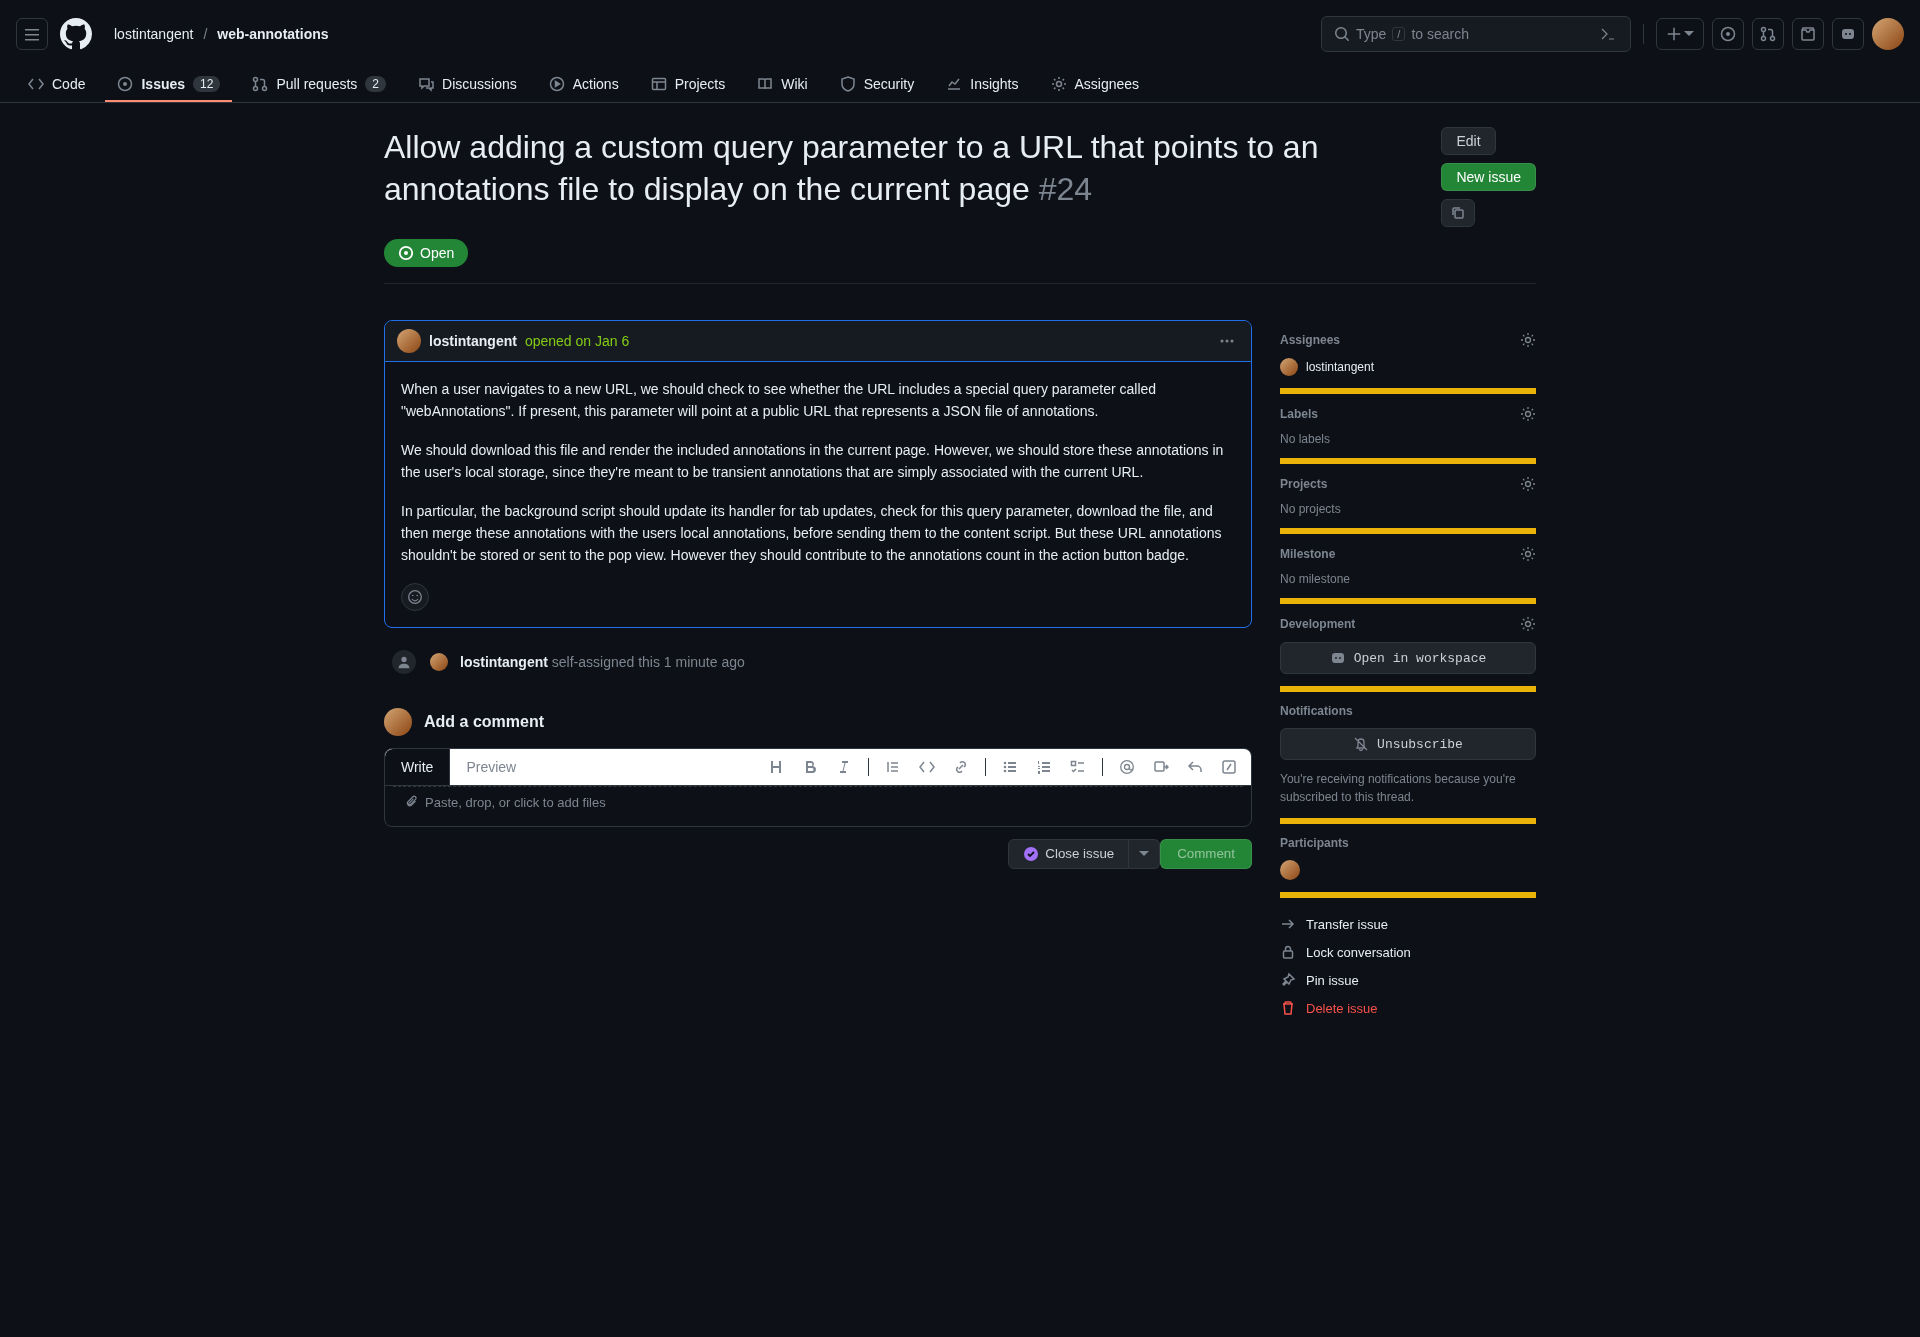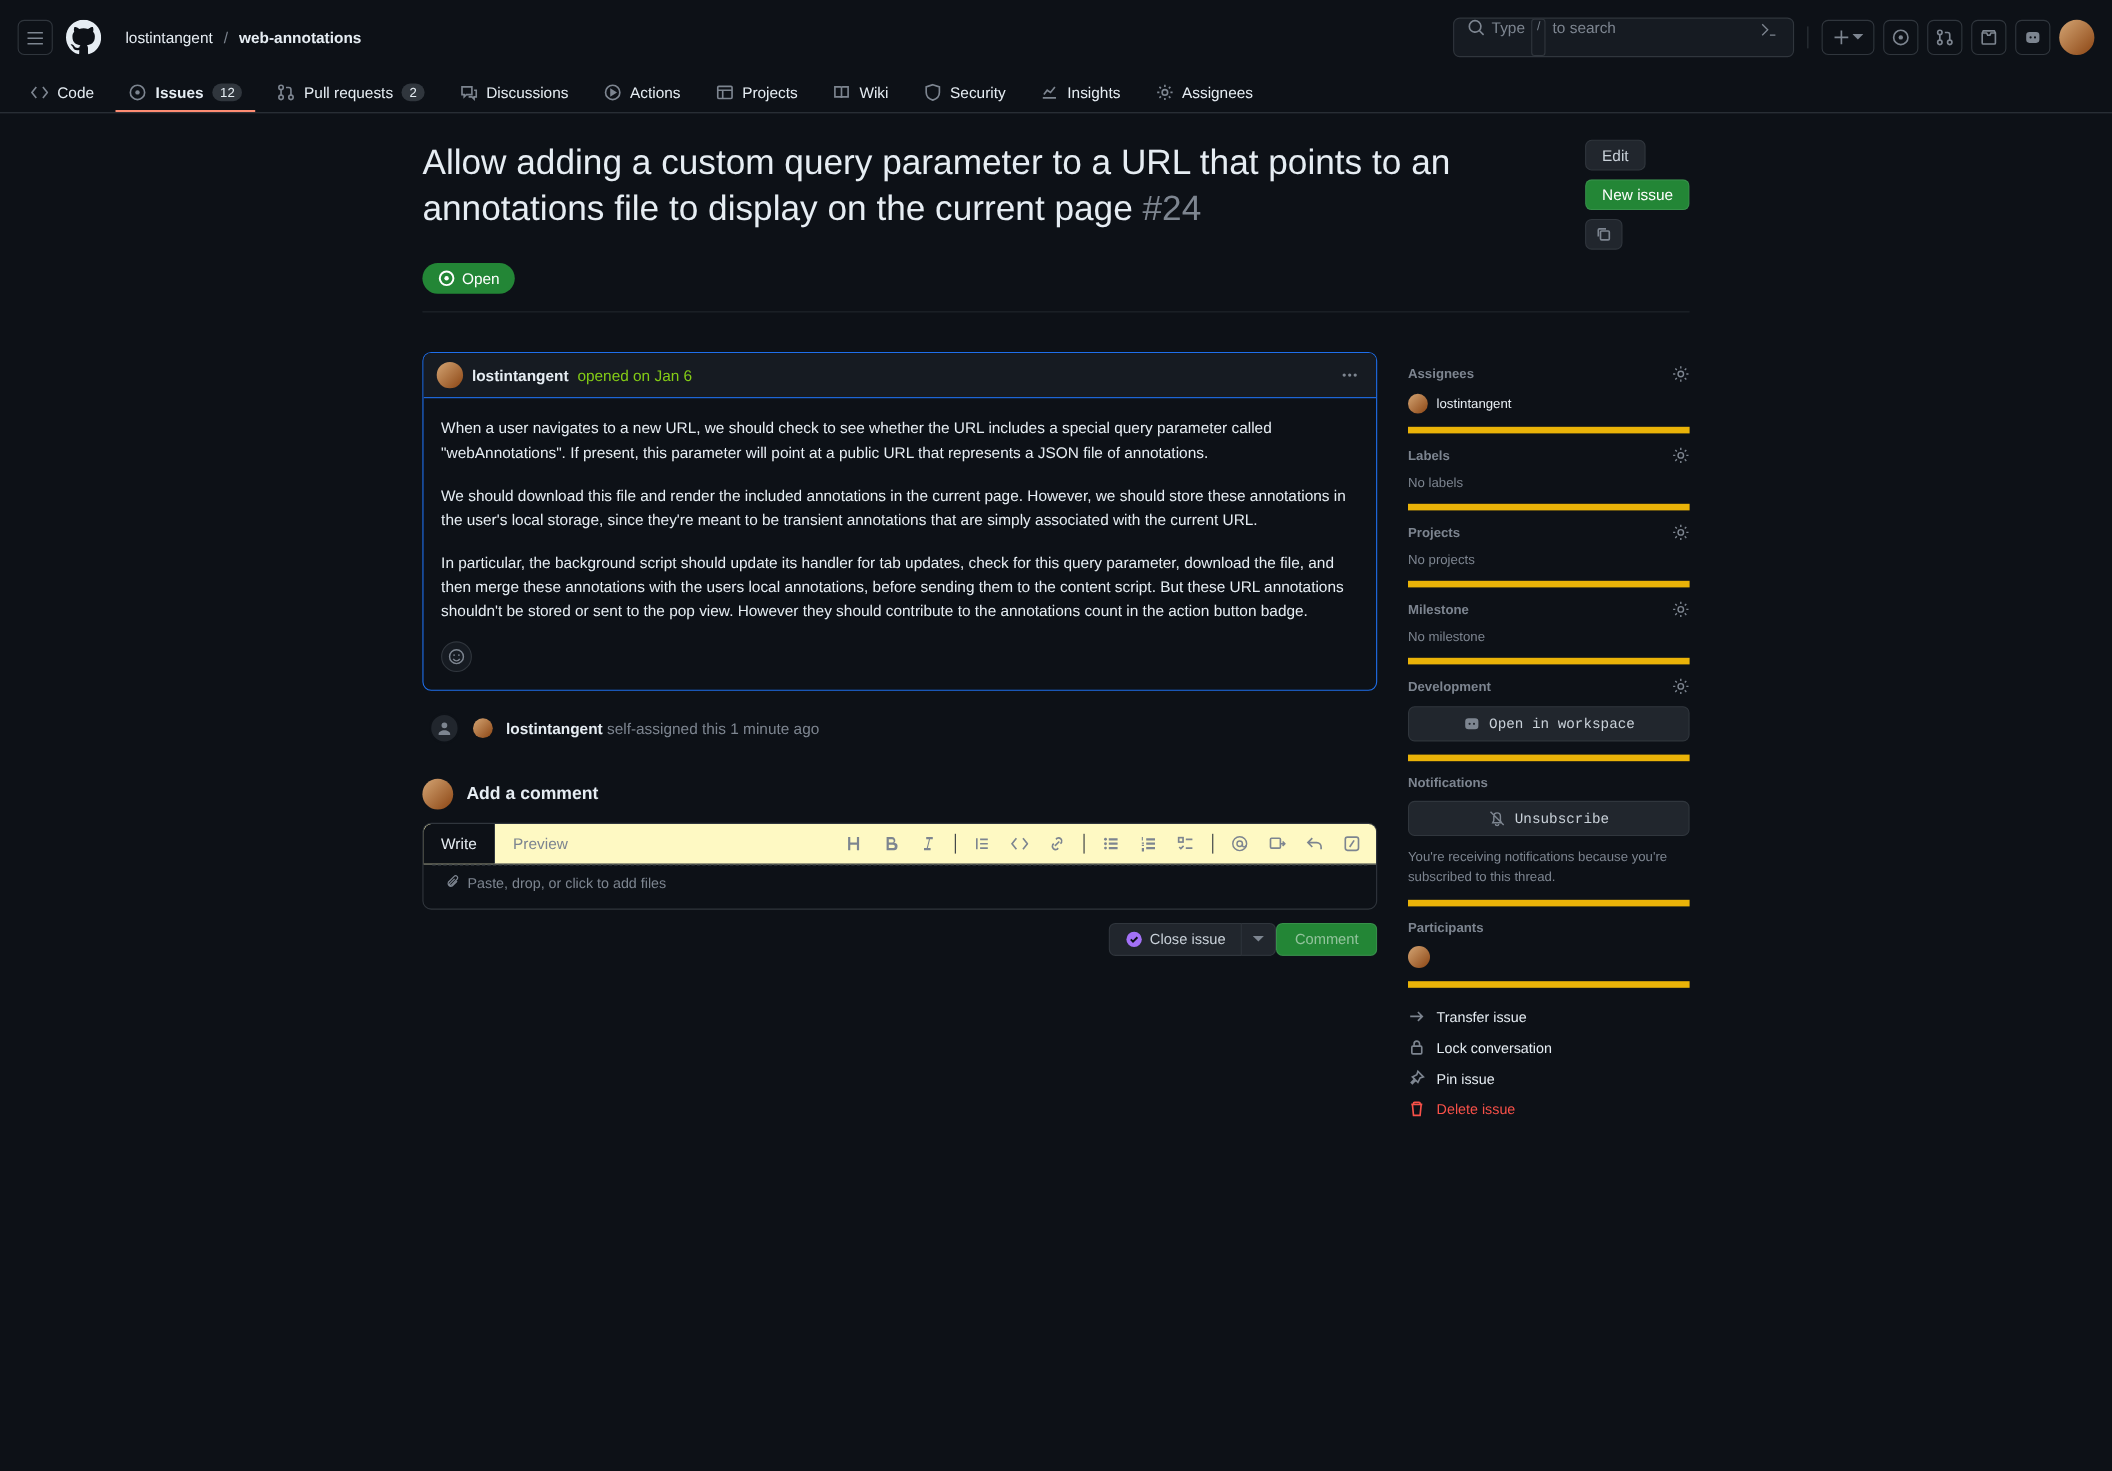--- a/index.html
+++ b/index.html
@@ -9,21 +9,21 @@
 
 
 .header { display: flex; align-items: center; padding: 16px; gap: 8px; }
 .burger-btn { width: 32px; height: 32px; border: 1px solid #30363d; border-radius: 6px; display: flex; align-items: center; justify-content: center; background: transparent; cursor: pointer; }
 .logo { width: 32px; height: 32px; margin-left: 4px; }
 .breadcrumb { display: flex; align-items: center; gap: 4px; margin-left: 8px; }
 .breadcrumb a { color: #e6edf3; padding: 4px 6px; }
 .breadcrumb .sep { color: #7d8590; }
 .breadcrumb .repo { font-weight: 600; }
 .spacer { flex: 1; }
-.search-box { display: flex; background: #161b22; border: 1px solid #30363d; border-radius: 6px; padding: 0 12px; width: 310px; height: 36px; gap: 6px; color: #7d8590; }
+.search-box { display: flex; align-items: center; background: #161b22; border: 1px solid #30363d; border-radius: 6px; padding: 0 12px; width: 310px; height: 36px; gap: 6px; color: #7d8590; }
 .search-box .kbd { display: inline-block; border: 1px solid #30363d; border-radius: 3px; padding: 0 4px; font-size: 11px; }
 .search-box .shortcut { margin-left: auto; }
 .hdr-btn { width: 32px; height: 32px; border: 1px solid #30363d; border-radius: 6px; display: flex; align-items: center; justify-content: center; background: transparent; cursor: pointer; color: #7d8590; }
 .hdr-btn.wide { width: 48px; gap: 2px; }
 .divider-v { width: 1px; height: 20px; background: #30363d; margin: 0 4px; }
 .avatar { width: 32px; height: 32px; border-radius: 50%; background: linear-gradient(135deg, #d4a574, #8b4513); }
 .avatar-sm { width: 18px; height: 18px; border-radius: 50%; background: linear-gradient(135deg, #d4a574, #8b4513); display:inline-block; vertical-align:middle; }
 .avatar-md { width: 28px; height: 28px; border-radius: 50%; background: linear-gradient(135deg, #d4a574, #8b4513); }
 
 
@@ -68,21 +68,21 @@
 .timeline-item { display: flex; align-items: center; gap: 12px; padding: 12px 0 12px 6px; margin: 8px 0; }
 .timeline-badge { width: 28px; height: 28px; border: 2px solid #0d1117; background: #21262d; border-radius: 50%; display: flex; align-items: center; justify-content: center; color: #7d8590; }
 .timeline-text { color: #7d8590; }
 .timeline-text .strong { color: #e6edf3; font-weight: 600; }
 
 
 .add-comment-section { margin-top: 20px; }
 .add-comment-header { display: flex; align-items: center; gap: 12px; margin-bottom: 12px; }
 .add-comment-title { font-size: 16px; font-weight: 600; }
 .editor-box { border: 1px solid #30363d; border-radius: 8px; overflow: hidden; }
-.editor-tabs { display: flex; align-items: center; background: #fef9c3; border-bottom: 1px solid #30363d; }
+.editor-tabs { display: flex; align-items: center; background: #ffffff; border-bottom: 1px solid #30363d; }
 .editor-tab { padding: 10px 16px; cursor: pointer; color: #7d8590; }
 .editor-tab.active { background: #0d1117; color: #e6edf3; border-right: 1px solid #30363d; border-top-left-radius: 8px; }
 .editor-toolbar { margin-left: auto; display: flex; gap: 6px; padding-right: 8px; align-items: center; color: #7d8590; }
 .editor-toolbar .sep { width: 1px; height: 18px; background: #30363d; margin: 0 4px; }
 .tool-btn { padding: 6px; cursor: pointer; border-radius: 4px; }
 .editor-textarea { width: 100%; min-height: 130px; background: #0d1117; border: 1px solid #30363d; border-radius: 6px; padding: 10px 12px; color: #e6edf3; font-family: inherit; font-size: 14px; resize: vertical; margin: 8px; width: calc(100% - 16px); }
 .editor-textarea::placeholder { color: #7d8590; }
 .attach-bar { padding: 8px 12px; border-top: 1px dashed #30363d; color: #7d8590; font-size: 13px; display: flex; align-items: center; gap: 6px; margin: 0 8px 8px; }
 .editor-footer { display: flex; justify-content: flex-end; gap: 0; padding: 12px 0 0; }
 .btn-close-issue { background: #21262d; border: 1px solid #30363d; color: #c9d1d9; border-radius: 6px 0 0 6px; padding: 6px 14px; font-weight: 500; display: flex; align-items: center; gap: 6px; cursor: pointer; }

